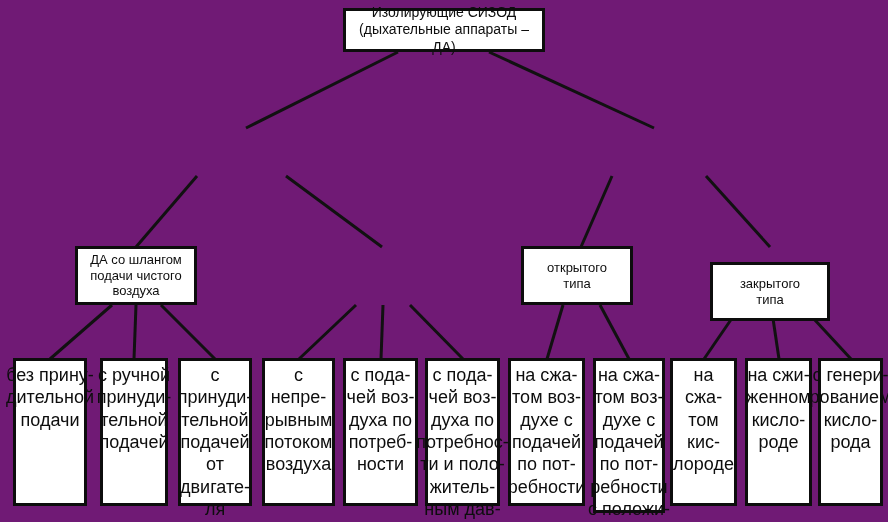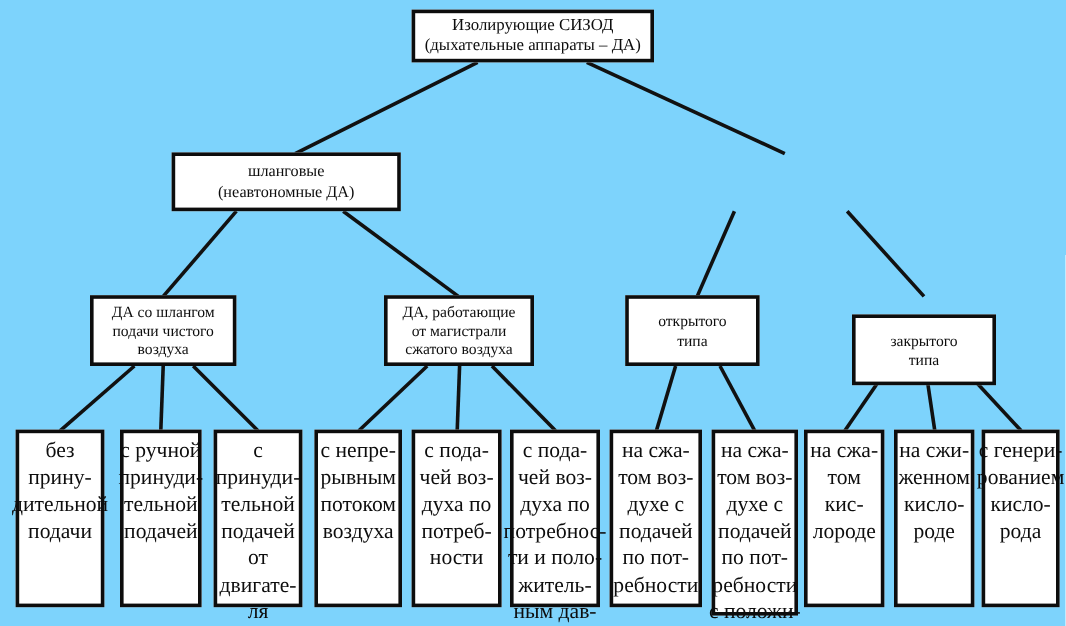--- a/index.html
+++ b/index.html
@@ -1,21 +1,21 @@
 <!DOCTYPE html>
 <html><head>
 <meta charset="utf-8">
 <style>
   html, body { margin: 0; padding: 0; background: #ffffff; }
   .canvas {
     position: relative;
     width: 888px;
     height: 522px;
-    background: #7dd3fc;
-    font-family: Liberation Serif, serif;
+    background: #701a75;
+    font-family: Liberation Sans, sans-serif;
     color: #0d0d0d;
     overflow: hidden;
   }
   svg.connectors {
     position: absolute;
     left: 0; top: 0;
     width: 888px; height: 522px;
     pointer-events: none;
   }
   .node {
@@ -62,31 +62,26 @@
       <line x1="563" y1="305" x2="547" y2="359" stroke="#111111" stroke-width="3"></line>
       <line x1="600" y1="305" x2="629" y2="359" stroke="#111111" stroke-width="3"></line>
       <line x1="741" y1="305" x2="704" y2="359" stroke="#111111" stroke-width="3"></line>
       <line x1="771" y1="305" x2="779" y2="359" stroke="#111111" stroke-width="3"></line>
       <line x1="801" y1="305" x2="851" y2="359" stroke="#111111" stroke-width="3"></line>
     </svg>
 
   <div class="node root" style="left:343px;top:8px;width:202px;height:44px">Изолирующие СИЗОД
 (дыхательные аппараты – ДА)</div>
 
-  <div class="node lvl2" style="left:143px;top:127px;width:191px;height:49px">шланговые
-(неавтономные ДА)</div>
 
 
   <div class="node lvl3" style="left:75px;top:246px;width:122px;height:59px">ДА со шлангом
 подачи чистого
 воздуха</div>
 
-  <div class="node lvl3" style="left:320px;top:246px;width:125px;height:59px">ДА, работающие
-от магистрали
-сжатого воздуха</div>
 
   <div class="node lvl3" style="left:521px;top:246px;width:112px;height:59px">открытого
 типа</div>
 
   <div class="node lvl3" style="left:710px;top:262px;width:120px;height:59px">закрытого
 типа</div>
 
   <div class="node leaf" style="left:13px;top:358px;width:74px;height:148px">без прину-
 дительной
 подачи</div>

